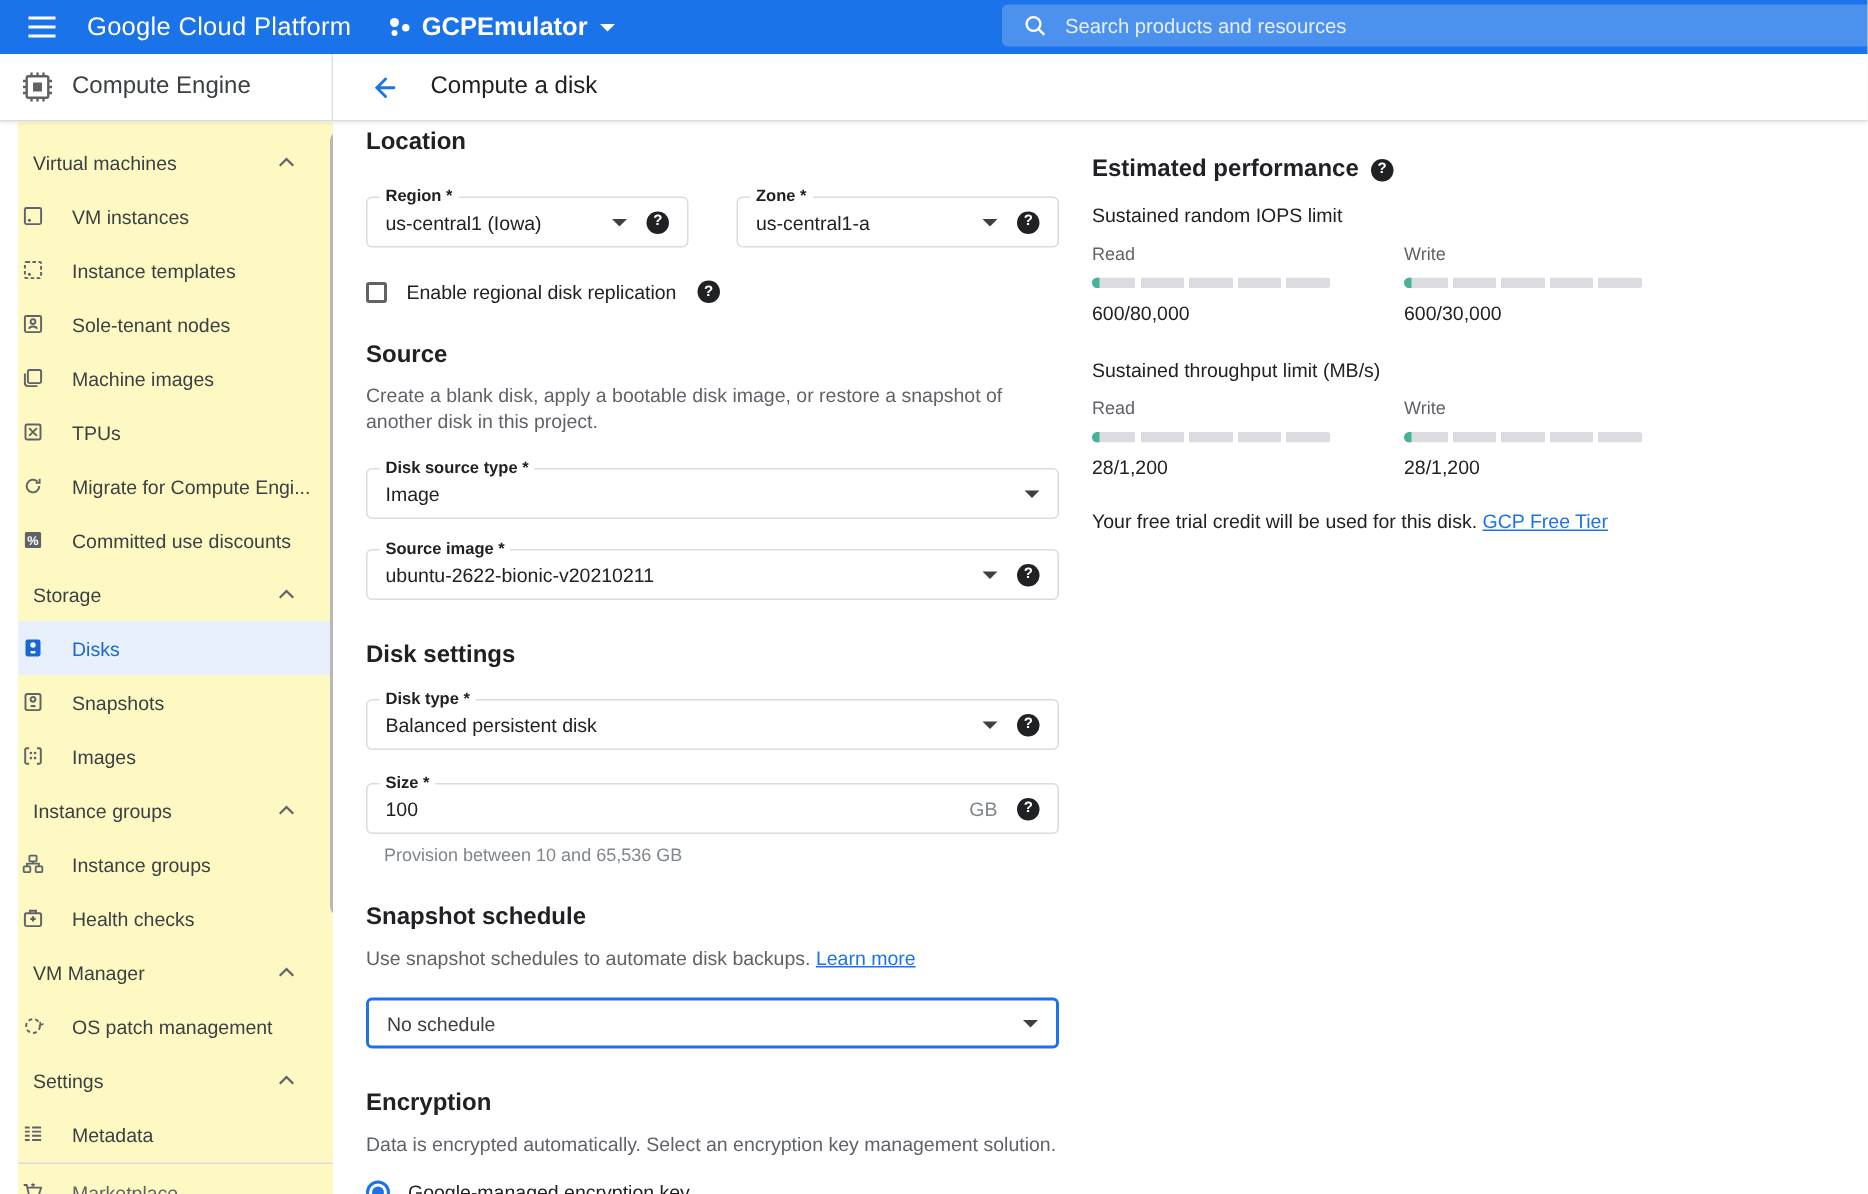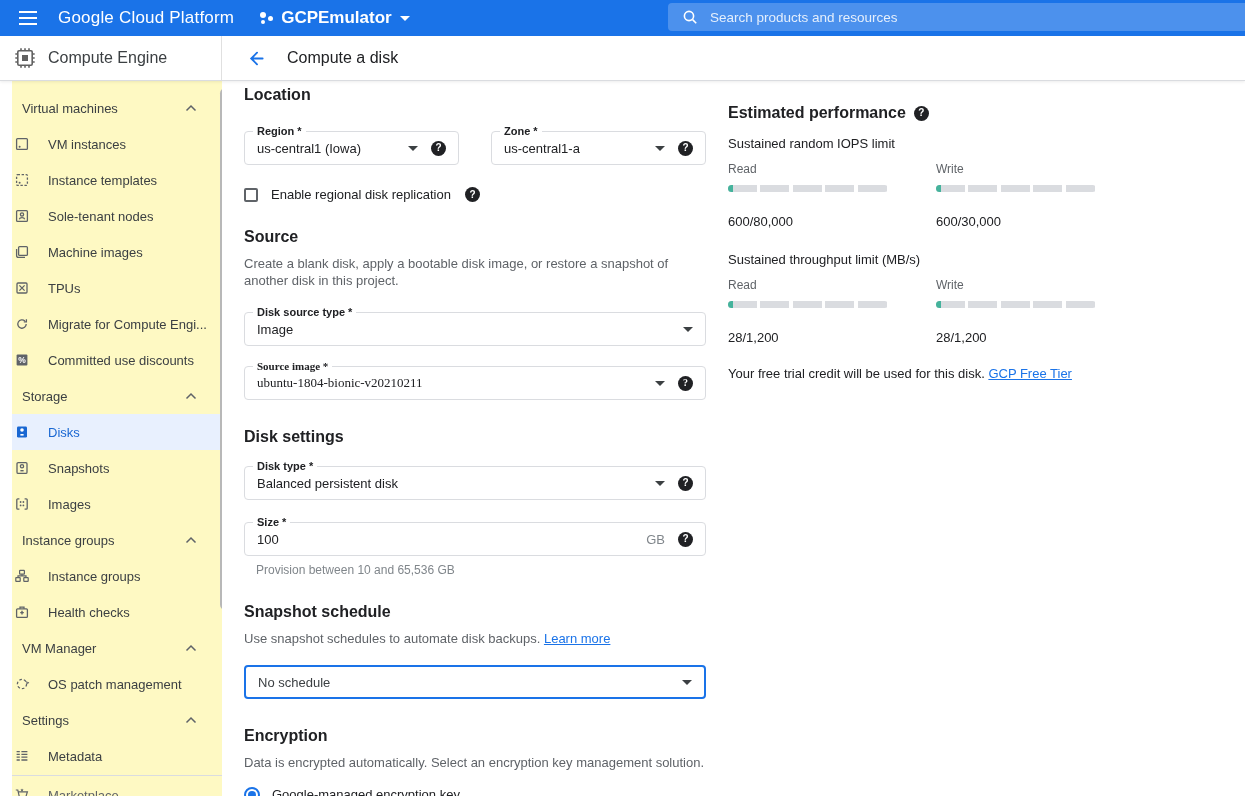--- a/index.html
+++ b/index.html
@@ -100,21 +100,21 @@
   
   .perf-title { display:flex; align-items:center; gap:8px; margin-top:23px; }
   .perf-sub { font-size:13px; color:#202124; margin-top:14px; }
   .perf-grid { display:flex; gap:48px; margin-top:11px; }
   .perf-cell { width:160px; }
   .perf-rw { font-size:12px; color:#5f6368; }
   .perfbar { width:160px; height:7px; position:relative; border-radius:3.5px; overflow:hidden; margin-top:9px; }
   .perfbar-track { position:absolute; inset:0;
                    background:repeating-linear-gradient(to right,#dadce0 0px,#dadce0 29px,#ffffff 29px,#ffffff 32.4px); }
   .perfbar-fill { position:absolute; left:0; top:0; bottom:0; background:#45b39c; }
-  .perf-val { font-size:13px; color:#202124; margin-top:22px; }
+  .perf-val { font-size:13px; color:#202124; margin-top:9px; }
   .free-tier { font-size:13px; color:#202124; margin-top:21px; }
 
   svg { display:block; }
 </style>
 </head>
 <body>
 
 <div class="appbar">
   <div class="hamburger">
       <span></span>
@@ -401,23 +401,23 @@
 
     <div class="h-section" style="margin-top:26px;">Source</div>
     <div class="desc" style="width:462px;">Create a blank disk, apply a bootable disk image, or restore a snapshot of another disk in this project.</div>
 
     <div class="field" style="margin-top:23px;">
       <span class="field-label">Disk source type *</span>
       <span class="field-value">Image</span>
       <span class="caret"></span>
     </div>
 
-    <div class="field" style="margin-top:20px;font-family:Liberation Serif, serif;">
+    <div class="field" style="margin-top:20px;">
       <span class="field-label">Source image *</span>
-      <span class="field-value">ubuntu-1804-bionic-v20210211</span>
+      <span class="field-value">ubuntu-2622-bionic-v20210211</span>
       <span class="caret"></span>
       <span class="help">?</span>
     </div>
 
     <div class="h-section" style="margin-top:28px;">Disk settings</div>
 
     <div class="field" style="margin-top:20px;">
       <span class="field-label">Disk type *</span>
       <span class="field-value">Balanced persistent disk</span>
       <span class="caret"></span>

